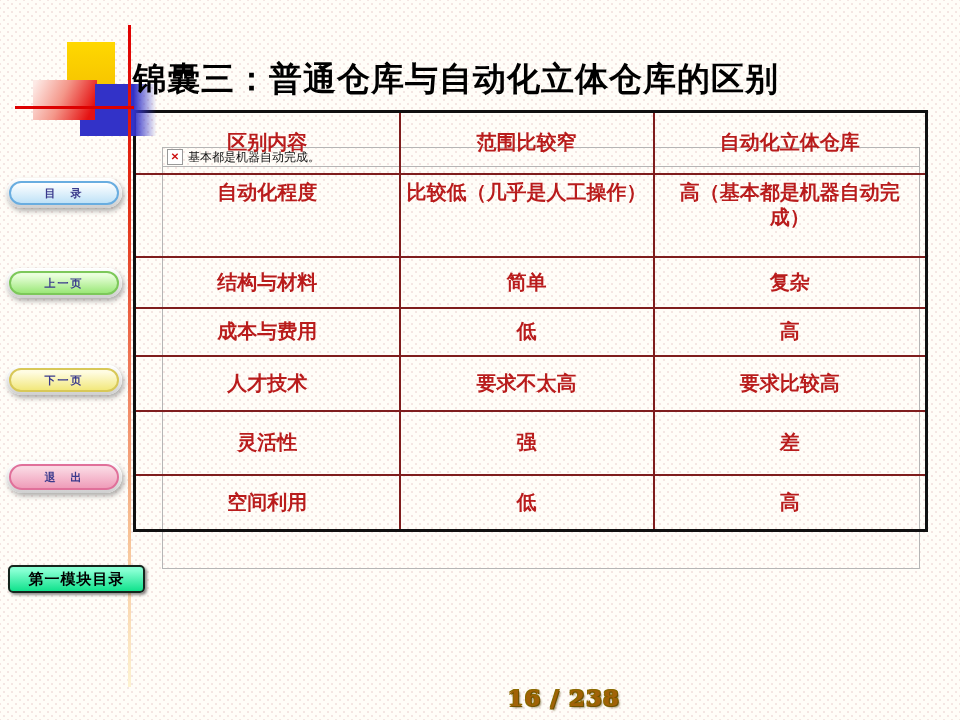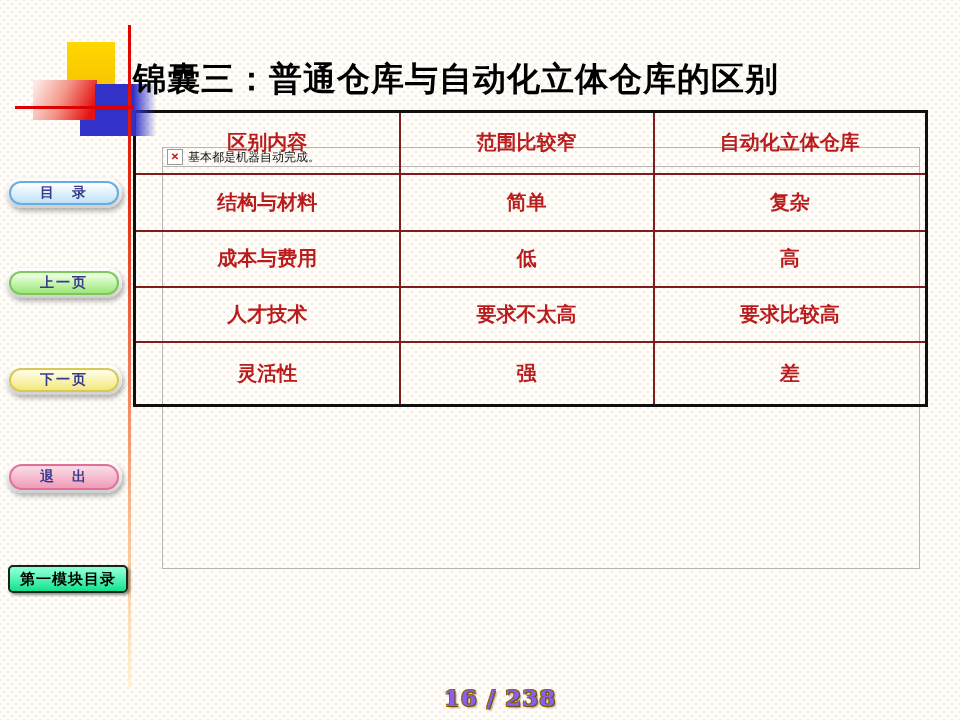--- a/index.html
+++ b/index.html
@@ -74,45 +74,45 @@
   
   .pill {
     position: absolute; left: 6px; width: 116px; height: 30px;
     border-radius: 17px; background: linear-gradient(#ffffff, #cfcfcf);
     box-shadow: 2px 3px 5px rgba(110,110,110,0.55), inset 0 1px 1px #fff;
     padding: 3px; box-sizing: border-box; cursor: pointer; z-index: 7;
   }
   .pill-inner {
     width: 100%; height: 100%; border-radius: 13px; box-sizing: border-box;
     display: flex; align-items: center; justify-content: center;
-    font-size: 14px; font-weight: bold; color: #3a3a8c;
+    font-size: 11px; font-weight: bold; color: #3a3a8c;
     letter-spacing: 2px;
   }
   .pill-blue  .pill-inner { background: linear-gradient(#ffffff, #dceffb 55%, #bfe2f7); border: 2px solid #69ade0; }
   .pill-green .pill-inner { background: linear-gradient(#eaffdd 10%, #9be878); border: 2px solid #7cc85a; }
   .pill-yellow .pill-inner { background: linear-gradient(#fffce2 10%, #f2e87c); border: 2px solid #d8c858; }
   .pill-pink  .pill-inner { background: linear-gradient(#fad7e2 10%, #ef9cb9); border: 2px solid #e0709a; text-align: right; }
   .btn-toc   { top: 178px; }
   .btn-prev  { top: 268px; }
   .btn-next  { top: 365px; }
   .btn-exit  { top: 461px; height: 32px; }
   .module-btn {
-    position: absolute; left: 8px; top: 565px; width: 120px; height: 28px;
+    position: absolute; left: 8px; top: 565px; width: 137px; height: 28px;
     background: linear-gradient(#86ffd2 15%, #10e28c);
     border: 2px solid #15251d; border-radius: 5px; box-sizing: border-box;
     box-shadow: 2px 2px 3px rgba(0,0,0,0.45);
     display: flex; align-items: center; justify-content: center;
     font-size: 15px; font-weight: bold; color: #000; cursor: pointer; z-index: 7;
     letter-spacing: 1px;
   }
   
   .page-indicator {
     position: absolute; left: 380px; top: 684px; width: 240px;
-    text-align: center; font-size: 23px; font-weight: bold;
-    color: #8b5cf6; z-index: 5; font-family: "DejaVu Serif", serif;
+    text-align: right; font-size: 23px; font-weight: bold;
+    color: #a16207; z-index: 5; font-family: "DejaVu Serif", serif;
     text-shadow: 1px 1px 0 #6e5200, -1px -1px 0 #8a6a00, 1px -1px 0 #8a6a00, -1px 1px 0 #8a6a00, 2px 2px 2px rgba(80,60,0,0.5);
     letter-spacing: 1px;
   }
 </style>
 </head>
 <body>
 
 <div class="deco deco-yellow"></div>
 <div class="deco deco-redbox"></div>
 <div class="deco deco-blue"></div>
@@ -134,39 +134,49 @@
     <col style="width:265px">
       <col style="width:254px">
       <col style="width:273px">
   </colgroup>
   <tbody>
       <tr style="height:62px">
     <th>区别内容</th>
     <th>范围比较窄</th>
     <th>自动化立体仓库</th>
   </tr>
-  <tr style="height:57px">
+  <tr class="va-top" style="height:83px">
+    <td>自动化程度</td>
+    <td>比较低（几乎是人工操作）</td>
+    <td>高（基本都是机器自动完成）</td>
+  </tr>
+  <tr style="height:51px">
     <td>结构与材料</td>
     <td>简单</td>
     <td>复杂</td>
   </tr>
-  <tr style="height:56px">
+  <tr style="height:48px">
     <td>成本与费用</td>
     <td>低</td>
     <td>高</td>
   </tr>
   <tr style="height:55px">
     <td>人才技术</td>
     <td>要求不太高</td>
     <td>要求比较高</td>
   </tr>
   <tr style="height:64px">
     <td>灵活性</td>
     <td>强</td>
     <td>差</td>
+  </tr>
+  <tr style="height:56px">
+    <td>空间利用</td>
+    <td>低</td>
+    <td>高</td>
   </tr>
 </tbody>
   </table>
 
 <div class="pill pill-blue btn-toc">
   <div class="pill-inner">目　录</div>
 </div>
 <div class="pill pill-green btn-prev">
   <div class="pill-inner">上一页</div>
 </div>

